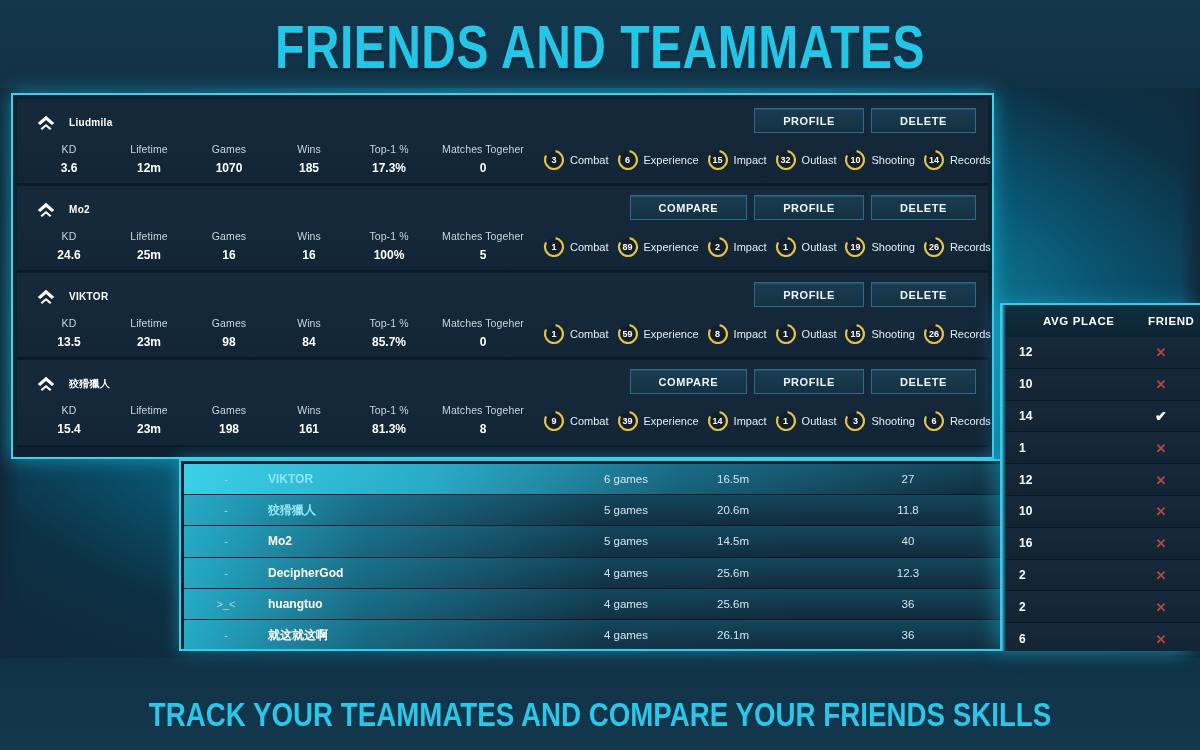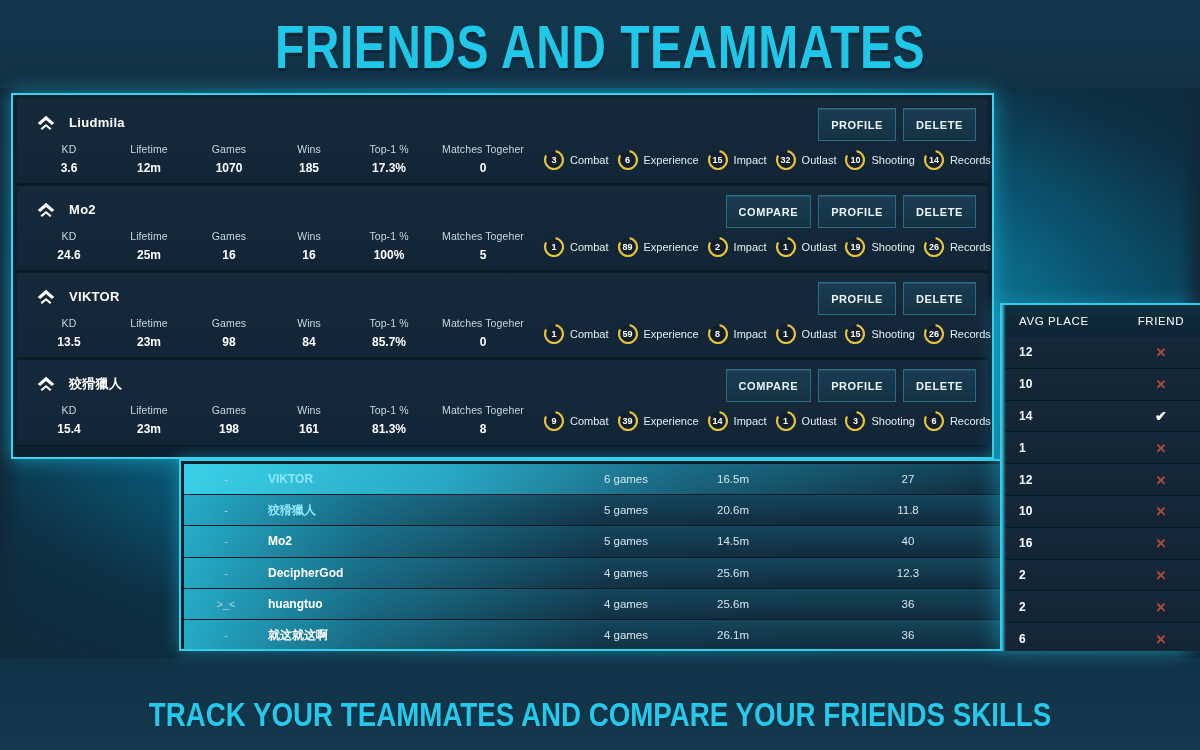--- a/index.html
+++ b/index.html
@@ -99,35 +99,35 @@
     padding-left: 18px;
   }
   .rank-icon {
     width: 22px; height: 22px;
     margin-right: 12px;
     flex: 0 0 auto;
     display: block;
   }
   .player-name {
     color: #ffffff;
-    font-size: 13px;
+    font-size: 10px;
     font-weight: bold;
     letter-spacing: .3px;
     white-space: nowrap;
   }
   .fr-buttons {
     position: absolute;
     right: 12px; top: 9px;
     display: flex;
     gap: 7px;
   }
   .btn {
     min-width: 68px;
-    height: 33px;
-    padding: 0 12px;
+    height: 25px;
+    padding: 0 28px;
     background: linear-gradient(180deg,#1b3b50 0%, #17384c 50%, #14313f 100%);
     border: 1px solid #2a6c86;
     color: #ecf6fa;
     font-size: 11px;
     font-weight: bold;
     letter-spacing: .6px;
     display: flex;
     align-items: center;
     justify-content: center;
     cursor: pointer;
@@ -246,21 +246,21 @@
   }
   .rp-head {
     height: 32px;
     display: flex;
     align-items: center;
     background: linear-gradient(180deg,#10303f 0%, #0d2434 100%);
   }
   .rp-head .rp-c1, .rp-row .rp-c1 { width: 118px; padding-left: 14px; }
   .rp-head .rp-c2, .rp-row .rp-c2 { width: 79px; text-align: center; }
   .rp-head .rp-c1, .rp-head .rp-c2 {
-    font-size: 11.5px; font-weight: normal; color: #ffffff; letter-spacing: .6px;
+    font-size: 11.5px; font-weight: bold; color: #ffffff; letter-spacing: .6px; margin-left: 24px;
   }
   .rp-row {
     height: 31.8px;
     display: flex;
     align-items: center;
     background: linear-gradient(180deg,#16293a 0%, #132434 100%);
     border-bottom: 1px solid #0a1824;
     justify-content: space-between;
   }
   .rp-row .rp-c1 { font-size: 12px; color: #ffffff; font-weight: bold; }

